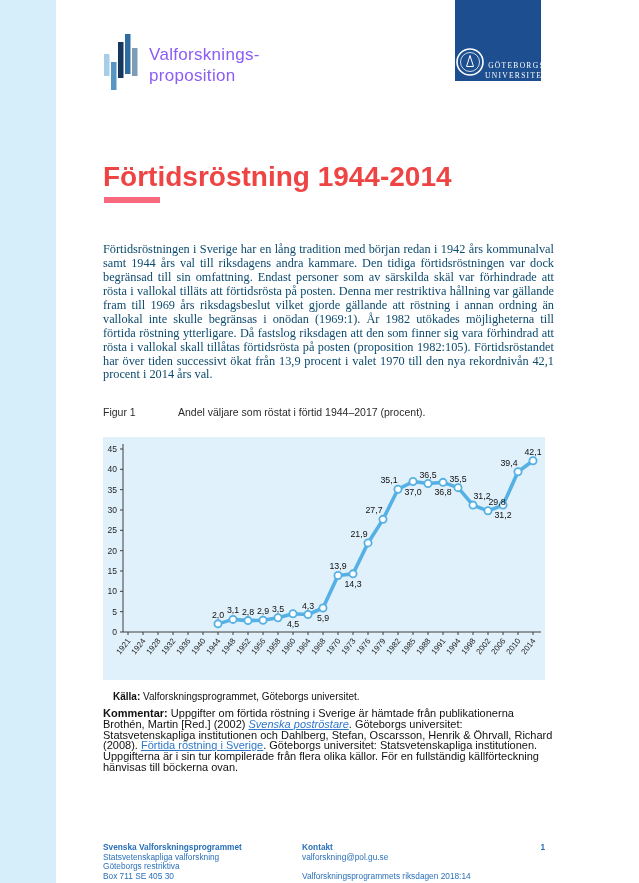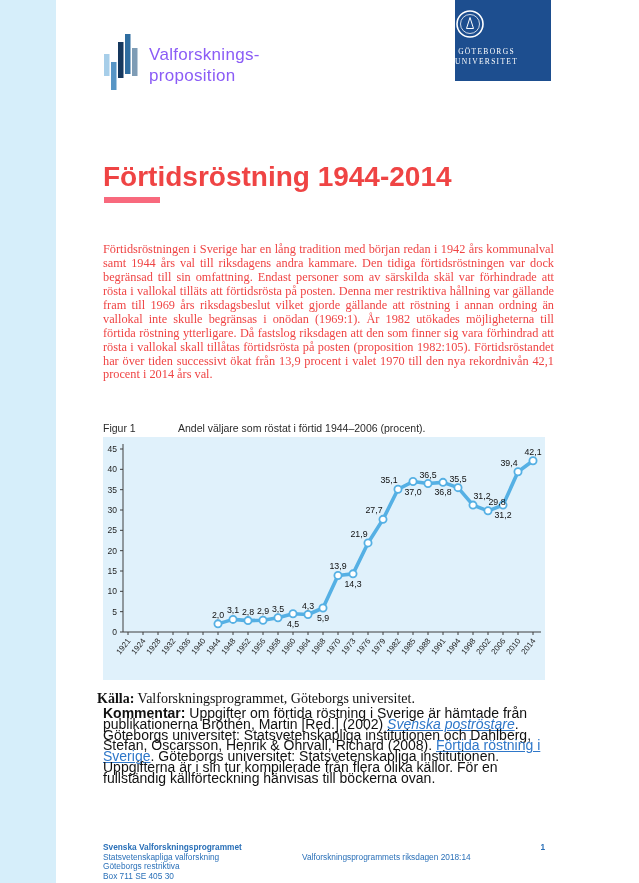--- a/index.html
+++ b/index.html
@@ -3,46 +3,46 @@
 <meta charset="utf-8">
 <style>
   html,body{margin:0;padding:0;background:#ffffff;}
   .page{position:relative;width:639px;height:883px;background:#ffffff;overflow:hidden;
         font-family:"Liberation Sans",sans-serif;color:#111;}
   .left-strip{position:absolute;left:0;top:0;width:56px;height:883px;background:#d6eefa;}
 
   
   .logo{position:absolute;left:104px;top:34px;display:flex;align-items:center;gap:11px;}
   .logo-text{font-size:17px;line-height:21px;color:#8b5cf6;letter-spacing:.3px;}
-  .gu-box{position:absolute;left:455px;top:0;width:96px;height:81px;background:#1d4e8f;
-          display:flex;flex-direction:column;align-items:flex-start;padding-top:9px;box-sizing:border-box;}
+  .gu-box{position:absolute;left:455px;top:0;width:86px;height:81px;background:#1d4e8f;
+          display:flex;flex-direction:row;align-items:flex-end;padding-top:9px;box-sizing:border-box;}
   .gu-text{font-family:"Liberation Serif",serif;font-size:7.5px;letter-spacing:1.3px;color:#fff;
            text-align:center;line-height:10px;margin-top:4px;}
 
   
   .title{position:absolute;left:103px;top:142px;font-size:28px;font-weight:700;color:#ef4444;}
   .title-underline{position:absolute;left:104px;top:197px;width:56px;height:6px;background:#f8697d;}
 
   
   .body-text{position:absolute;left:103px;top:231px;width:451px;
              font-family:"Liberation Serif",serif;font-size:12.3px;line-height:13.9px;
-             text-align:justify;color:#ef4444;}
-
-  
-  .fig-caption{position:absolute;left:103px;top:422px;display:flex;font-size:10.5px;color:#2b2b2b;}
+             text-align:justify;color:#0c4a6e;}
+
+  
+  .fig-caption{position:absolute;left:103px;top:406px;display:flex;font-size:10.5px;color:#2b2b2b;}
   .fig-label{width:75px;}
   .chart-box{position:absolute;left:103px;top:437px;width:442px;height:243px;background:#e0f1fb;}
   .chart-box svg{display:block;}
   .ytick{font:8.5px "Liberation Sans",sans-serif;fill:#1f1f1f;}
   .xtick{font:8px "Liberation Sans",sans-serif;fill:#1f1f1f;}
   .dlabel{font:8.8px "Liberation Sans",sans-serif;fill:#101010;}
 
   
-  .source{position:absolute;left:97px;top:691px;font-size:14px;color:#111;font-family:Liberation Serif, serif;}
-  .comment{position:absolute;left:103px;top:708px;width:452px;font-size:14px;line-height:10.8px;color:#111;}
+  .source{position:absolute;left:113px;top:691px;font-size:10px;color:#111;}
+  .comment{position:absolute;left:103px;top:708px;width:452px;font-size:11px;line-height:10.8px;color:#111;}
   .bold{font-weight:700;}
   .link{color:#2e77c9;text-decoration:underline;}
   .link.italic{font-style:italic;}
 
   
   .footer{position:absolute;left:103px;top:843px;width:442px;display:flex;
           font-size:8.3px;line-height:9.7px;color:#2a70b8;gap:44px;}
   .footer-left{width:155px;}
   .footer-mid{flex:1;}
   .footer-right{width:24px;text-align:right;font-weight:700;}
@@ -84,21 +84,21 @@
     </span>
   </div>
 
   <h1 class="title">Förtidsröstning 1944-2014</h1>
   <div class="title-underline"></div>
 
   <p class="body-text">Förtidsröstningen i Sverige har en lång tradition med början redan i 1942 års kommunalval samt 1944 års val till riksdagens andra kammare. Den tidiga förtidsröstningen var dock begränsad till sin omfattning. Endast personer som av särskilda skäl var förhindrade att rösta i vallokal tilläts att förtidsrösta på posten. Denna mer restriktiva hållning var gällande fram till 1969 års riksdagsbeslut vilket gjorde gällande att röstning i annan ordning än vallokal inte skulle begränsas i onödan (1969:1). År 1982 utökades möjligheterna till förtida röstning ytterligare. Då fastslog riksdagen att den som finner sig vara förhindrad att rösta i vallokal skall tillåtas förtidsrösta på posten (proposition 1982:105). Förtidsröstandet har över tiden successivt ökat från 13,9 procent i valet 1970 till den nya rekordnivån 42,1 procent i 2014 års val.</p>
 
   <div class="fig-caption">
     <span class="fig-label">Figur 1</span>
-    <span>Andel väljare som röstat i förtid 1944–2006 (procent).</span>
+    <span>Andel väljare som röstat i förtid 1944–2017 (procent).</span>
   </div>
 
   <div class="chart-box">
     <svg id="chart-svg" width="442" height="243" viewBox="0 0 442 243">
         <line x1="20" y1="7" x2="20" y2="195" stroke="#3f3f3f" stroke-width="1"></line>
         <line x1="20" y1="195" x2="438" y2="195" stroke="#3f3f3f" stroke-width="1"></line>
         <line x1="17" y1="195" x2="20" y2="195" stroke="#3f3f3f" stroke-width="1"></line>
         <text x="14" y="198" text-anchor="end" class="ytick">0</text>
         <line x1="17" y1="174.66666666666666" x2="20" y2="174.66666666666666" stroke="#3f3f3f" stroke-width="1"></line>
         <text x="14" y="177.66666666666666" text-anchor="end" class="ytick">5</text>
@@ -231,17 +231,19 @@
   </div>
 
   <div class="footer">
     <div class="footer-left">
       <div class="bold">Svenska Valforskningsprogrammet</div>
       <div>Statsvetenskapliga valforskning</div>
       <div>Göteborgs restriktiva</div>
       <div>Box 711 SE 405 30</div>
     </div>
     <div class="footer-mid">
+      <div class="bold">Kontakt</div>
+      <div>valforskning@pol.gu.se</div>
       <div class="footer-note">Valforskningsprogrammets riksdagen 2018:14</div>
     </div>
     <div class="footer-right">1</div>
   </div>
 </div>
 
 </body></html>

